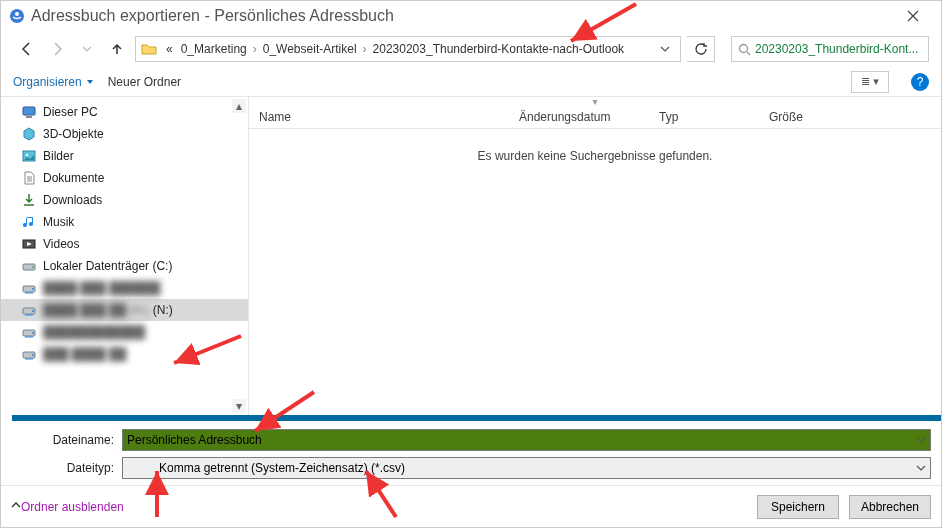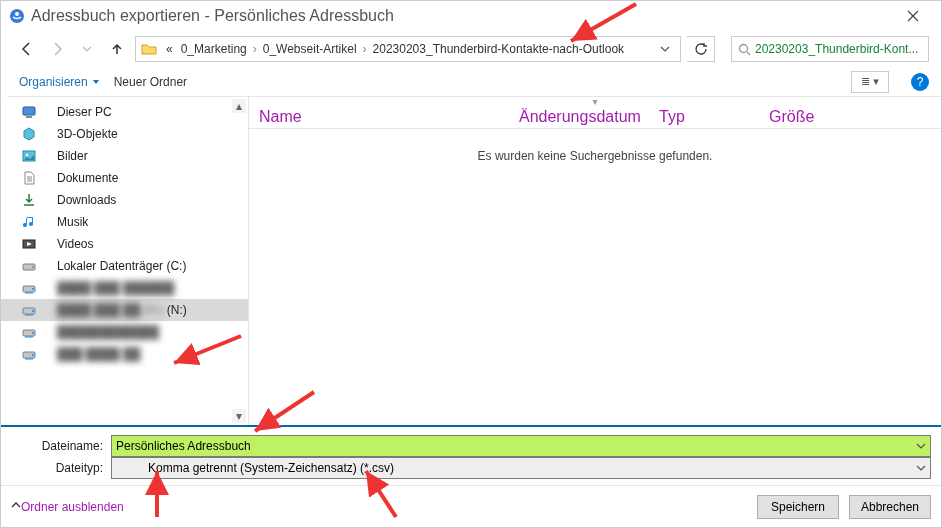--- a/index.html
+++ b/index.html
@@ -20,50 +20,50 @@
   .breadcrumb .folder-ico { width: 18px; height: 18px; margin-right: 4px; }
   .crumb { display: flex; align-items: center; color: #333; padding: 0 4px; height: 100%; white-space: nowrap; }
   .crumb-sep { color: #888; padding: 0 2px; }
   .crumb-drop { margin-left: auto; color: #555; padding: 0 6px; }
   .refresh { width: 28px; height: 26px; border: 1px solid #ccc; border-left: none; display: flex; align-items: center; justify-content: center; color: #333; }
   .search { width: 198px; height: 26px; border: 1px solid #ccc; margin-left: 10px; display: flex; align-items: center; padding: 0 6px; color: #15803d; }
   .search .sico { margin-right: 4px; color: #888; }
   .search .stext { white-space: nowrap; overflow: hidden; text-overflow: ellipsis; flex: 1; }
 
   
-  .toolbar { height: 30px; border-bottom: 1px solid #e5e5e5; display: flex; align-items: center; padding: 0 12px; gap: 14px; margin-left: 6px; }
+  .toolbar { height: 30px; border-bottom: 1px solid #e5e5e5; display: flex; align-items: center; padding: 0 12px; gap: 14px; }
   .toolbar .org { color: #1a6fb3; display: flex; align-items: center; gap: 4px; }
   .toolbar .newf { color: #333; }
   .toolbar .spacer { flex: 1; }
   .toolbar .view-btn { width: 38px; height: 22px; border: 1px solid #ccc; display: flex; align-items: center; justify-content: center; color: #555; font-size: 11px; }
   .toolbar .help { width: 18px; height: 18px; border-radius: 50%; background: #0078d7; color: #fff; display: flex; align-items: center; justify-content: center; font-size: 12px; margin-left: 8px; }
 
   
   .body { flex: 1; display: flex; min-height: 0; }
   .tree { width: 248px; border-right: 1px solid #e5e5e5; padding: 4px 0; overflow: hidden; position: relative; }
-  .tree-item { display: flex; align-items: center; gap: 20px; padding: 3px 10px 3px 20px; height: 22px; color: #222; white-space: nowrap; }
+  .tree-item { display: flex; align-items: center; gap: 6px; padding: 3px 10px 3px 20px; height: 22px; color: #222; white-space: nowrap; }
   .tree-item.sel { background: #d9d9d9; }
   .tree-item .tico { width: 16px; height: 16px; display: flex; align-items: center; justify-content: center; }
   .blur { filter: blur(3px); color: #666; }
   .tree-scroll-btn { position: absolute; right: 2px; width: 14px; height: 14px; display: flex; align-items: center; justify-content: center; color: #666; background: #f3f3f3; }
 
   .list { flex: 1; display: flex; flex-direction: column; position: relative; }
   .list-resize { height: 8px; display:flex; align-items:center; justify-content:center; color:#999; font-size:10px;}
   .list-head { height: 24px; border-bottom: 1px solid #e5e5e5; display: flex; align-items: center; }
-  .col { padding: 0 10px; color: #a21caf; font-size: 16px; border-right: 1px solid transparent; height: 100%; display: flex; align-items: center; }
+  .col { padding: 0 10px; color: #404040; font-size: 12px; border-right: 1px solid transparent; height: 100%; display: flex; align-items: center; }
   .col.name { width: 260px; }
   .col.mod  { width: 140px; }
   .col.type { width: 110px; }
   .col.size { width: 80px; }
   .list-empty { flex: 1; display: flex; justify-content: center; padding-top: 20px; color: #444; }
 
   
-  .form { border-top: 2px solid #0369a1; padding: 8px 10px 6px 10px; display: grid; grid-template-columns: 100px 1fr; align-items: center; }
+  .form { border-top: 6px solid #0369a1; padding: 8px 10px 6px 10px; display: grid; grid-template-columns: 100px 1fr; row-gap: 6px; align-items: center; margin-left: 11px; }
   .form label { text-align: right; padding-right: 8px; color: #222; }
-  .combo { height: 22px; border: 1px solid #7a7a7a; background: #bef264; display: flex; align-items: center; padding: 0 4px; }
+  .combo { height: 22px; border: 1px solid #7a7a7a; background: #4d7c0f; display: flex; align-items: center; padding: 0 4px; }
   .combo.grey { background: #efefef; padding-left: 36px; }
   .combo .cval { flex: 1; }
   .combo .carrow { color: #555; }
 
   
   .footer { height: 42px; border-top: 1px solid #e5e5e5; display: flex; align-items: center; padding: 0 10px; gap: 10px; }
   .hide-link { display: flex; align-items: flex-start; gap: 0; color: #a21caf; }
   .footer .fspacer { flex: 1; }
   .btn { min-width: 82px; height: 24px; border: 1px solid #adadad; background: #e1e1e1; display: flex; align-items: center; justify-content: center; padding: 0 10px; }
 

